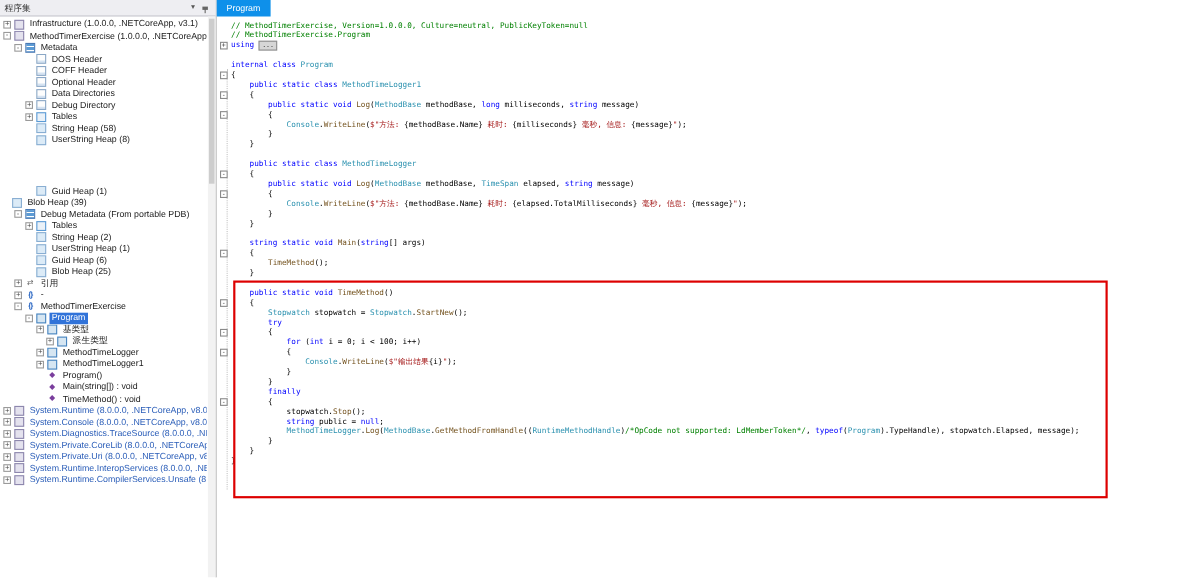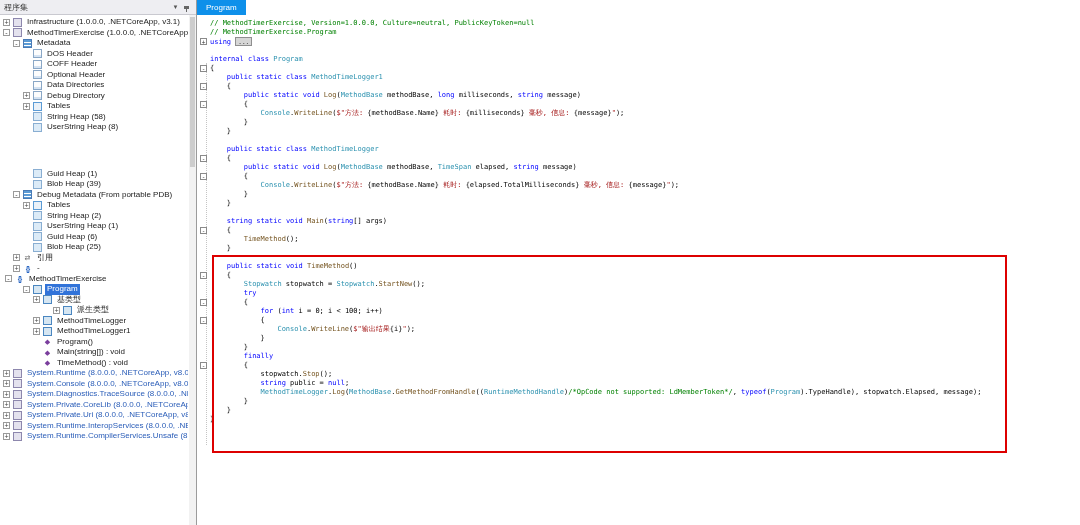--- a/index.html
+++ b/index.html
@@ -137,21 +137,21 @@
         <div class="tree-row" style="padding-left: 22px;">
           <span class="expander none"></span>
           <span class="ticon ticon-heap"></span>
           <span class="tlabel">UserString Heap (8)</span>
         </div>
         <div class="tree-row" style="padding-left: 22px; margin-top: 36px;">
           <span class="expander none"></span>
           <span class="ticon ticon-heap"></span>
           <span class="tlabel">Guid Heap (1)</span>
         </div>
-        <div class="tree-row" style="padding-left: 22px;">
+        <div class="tree-row" style="">
           <span class="expander none"></span>
           <span class="ticon ticon-heap"></span>
           <span class="tlabel">Blob Heap (39)</span>
         </div>
         <div class="tree-row" style="padding-left: 12px;">
           <span class="expander">-</span>
           <span class="ticon ticon-metadata"></span>
           <span class="tlabel">Debug Metadata (From portable PDB)</span>
         </div>
         <div class="tree-row" style="padding-left: 22px;">
@@ -182,36 +182,36 @@
         <div class="tree-row" style="padding-left: 12px;">
           <span class="expander">+</span>
           <span class="ticon ticon-refs">⇄</span>
           <span class="tlabel">引用</span>
         </div>
         <div class="tree-row" style="padding-left: 12px;">
           <span class="expander">+</span>
           <span class="ticon ticon-ns">{}</span>
           <span class="tlabel">-</span>
         </div>
-        <div class="tree-row" style="padding-left: 4px;">
+        <div class="tree-row" style="padding-left: 12px;">
           <span class="expander">-</span>
           <span class="ticon ticon-ns">{}</span>
           <span class="tlabel">MethodTimerExercise</span>
         </div>
         <div class="tree-row" style="padding-left: 22px;">
           <span class="expander">-</span>
           <span class="ticon ticon-class"></span>
           <span class="tlabel selected">Program</span>
         </div>
         <div class="tree-row" style="padding-left: 32px;">
           <span class="expander">+</span>
           <span class="ticon ticon-base"></span>
           <span class="tlabel">基类型</span>
         </div>
-        <div class="tree-row" style="padding-left: 52px;">
+        <div class="tree-row" style="padding-left: 41px;">
           <span class="expander">+</span>
           <span class="ticon ticon-derived"></span>
           <span class="tlabel">派生类型</span>
         </div>
         <div class="tree-row" style="padding-left: 32px;">
           <span class="expander">+</span>
           <span class="ticon ticon-class"></span>
           <span class="tlabel">MethodTimeLogger</span>
         </div>
         <div class="tree-row" style="padding-left: 32px;">

